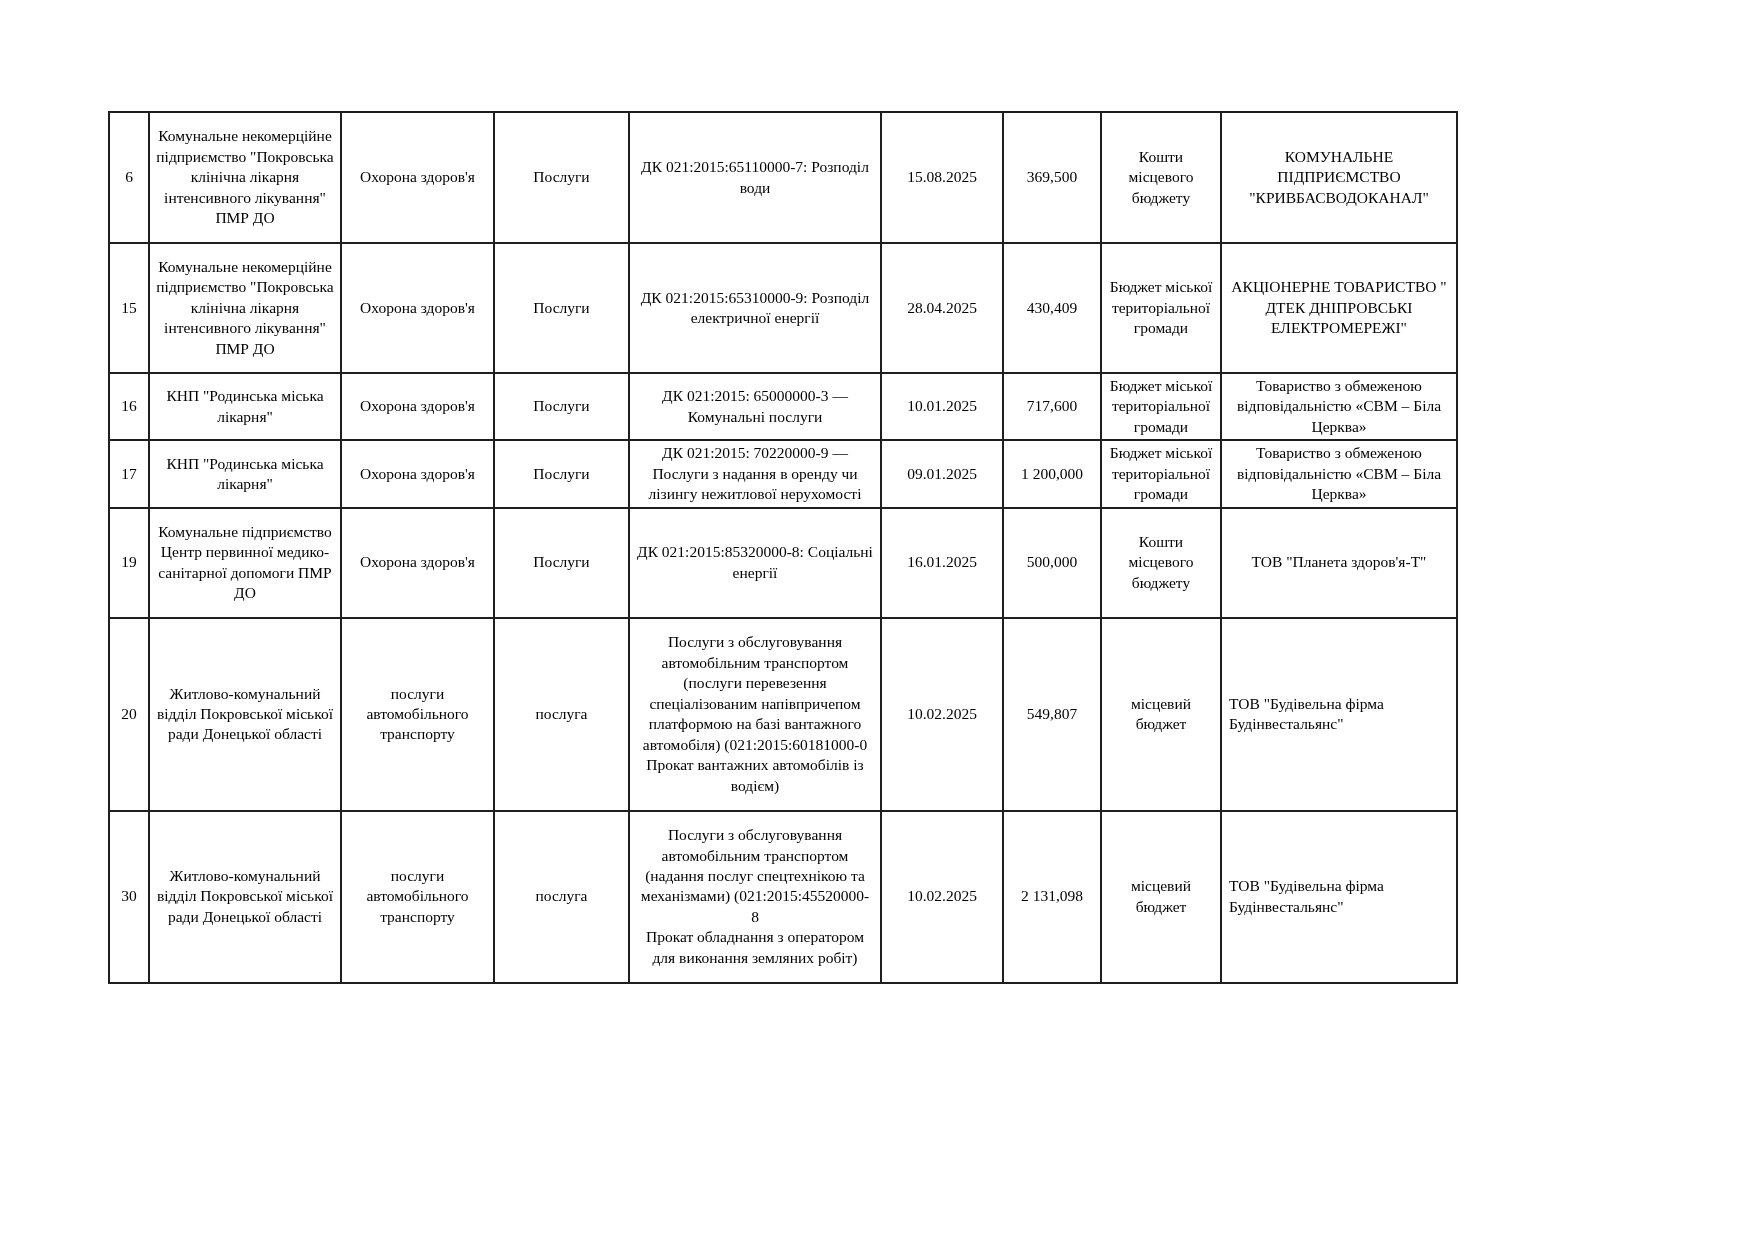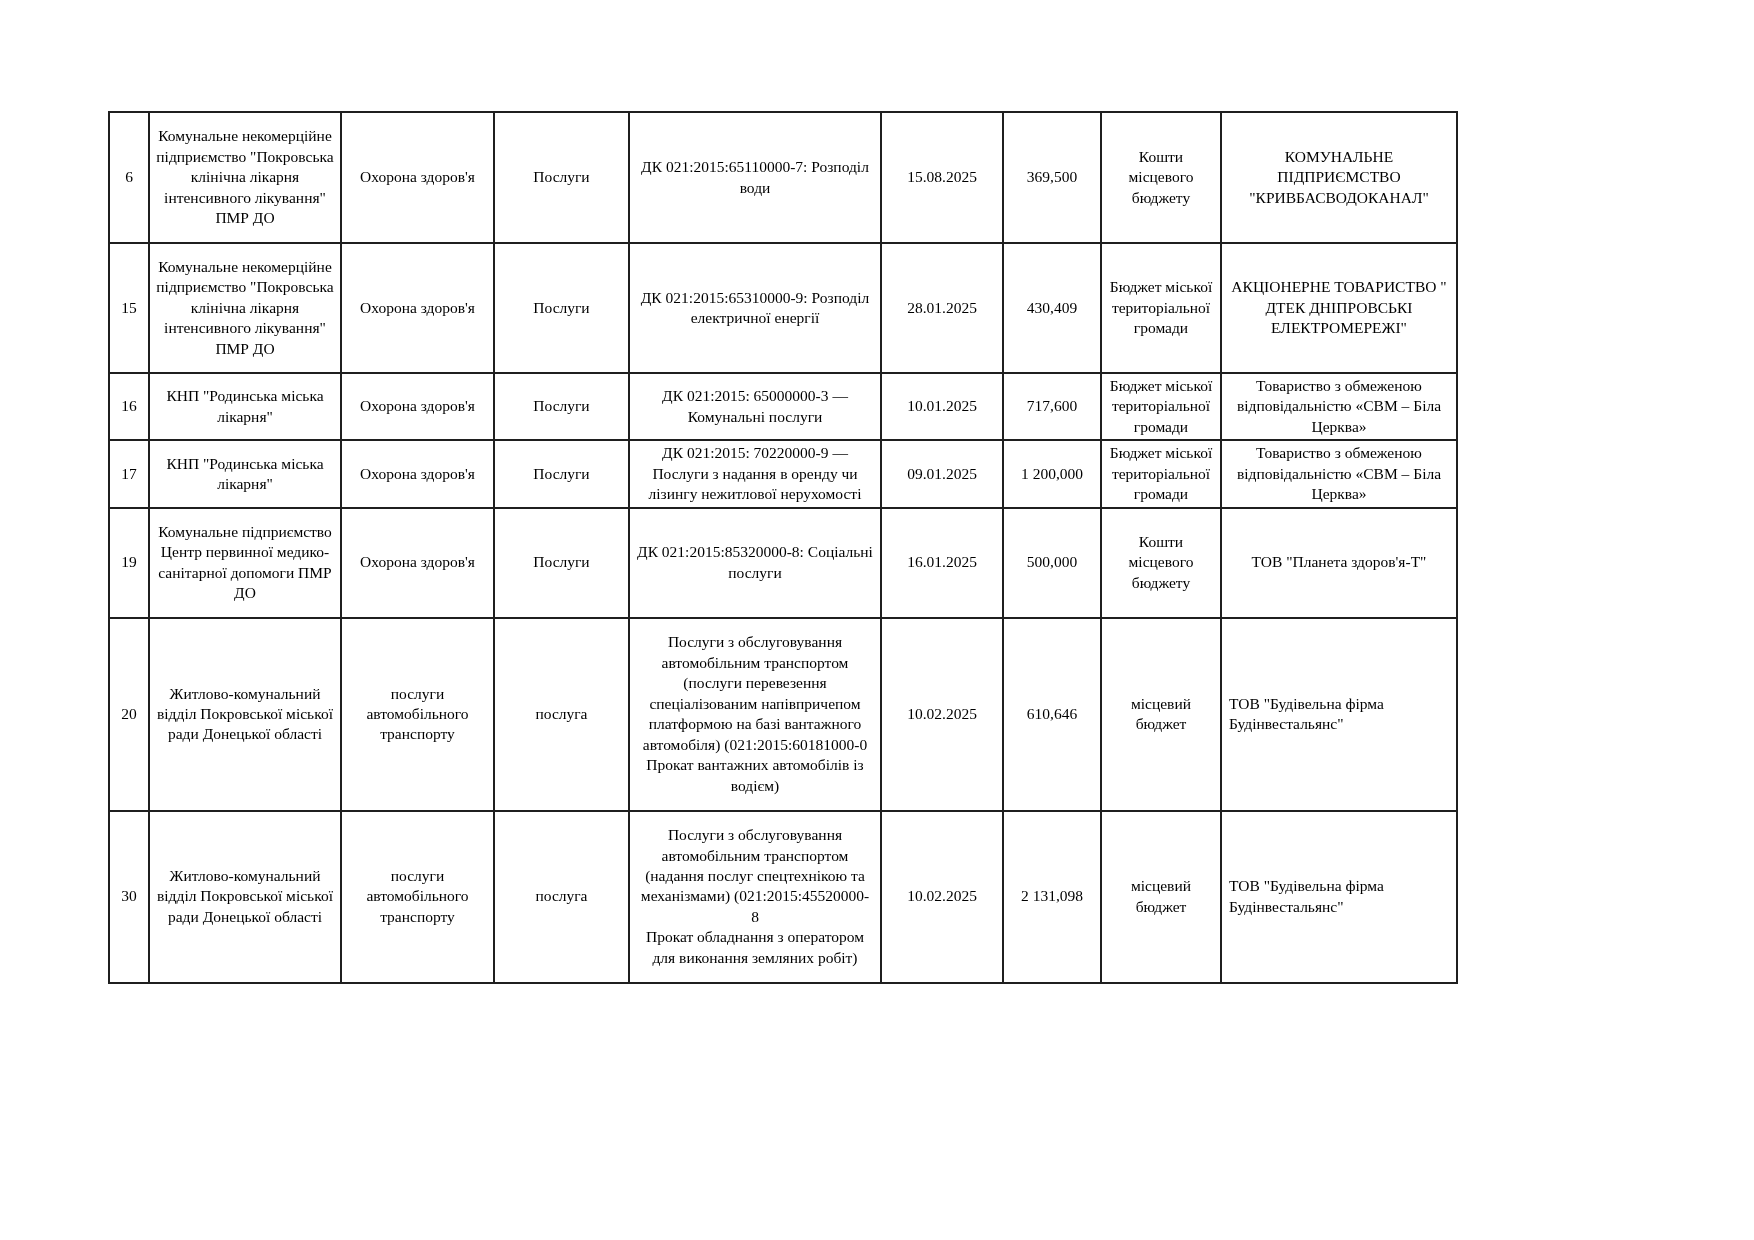--- a/index.html
+++ b/index.html
@@ -96,21 +96,21 @@
     <td class="cell-funding">Кошти місцевого бюджету</td>
     <td class="cell-supplier">КОМУНАЛЬНЕ ПІДПРИЄМСТВО "КРИВБАСВОДОКАНАЛ"</td>
   </tr>
 
   <tr>
     <td class="cell-num">15</td>
     <td class="cell-customer">Комунальне некомерційне підприємство "Покровська клінічна лікарня інтенсивного лікування" ПМР ДО</td>
     <td class="cell-sector">Охорона здоров'я</td>
     <td class="cell-type">Послуги</td>
     <td class="cell-subject">ДК 021:2015:65310000-9: Розподіл електричної енергії</td>
-    <td class="cell-date">28.01.2025</td>
+    <td class="cell-date">28.04.2025</td>
     <td class="cell-amount">430,409</td>
     <td class="cell-funding">Бюджет міської територіальної громади</td>
     <td class="cell-supplier">АКЦІОНЕРНЕ ТОВАРИСТВО " ДТЕК ДНІПРОВСЬКІ ЕЛЕКТРОМЕРЕЖІ"</td>
   </tr>
 
   <tr>
     <td class="cell-num">16</td>
     <td class="cell-customer">КНП "Родинська міська лікарня"</td>
     <td class="cell-sector">Охорона здоров'я</td>
     <td class="cell-type">Послуги</td>
@@ -131,36 +131,36 @@
     <td class="cell-amount">1 200,000</td>
     <td class="cell-funding">Бюджет міської територіальної громади</td>
     <td class="cell-supplier">Товариство з обмеженою відповідальністю «СВМ – Біла Церква»</td>
   </tr>
 
   <tr>
     <td class="cell-num">19</td>
     <td class="cell-customer">Комунальне підприємство Центр первинної медико-санітарної допомоги ПМР ДО</td>
     <td class="cell-sector">Охорона здоров'я</td>
     <td class="cell-type">Послуги</td>
-    <td class="cell-subject">ДК 021:2015:85320000-8: Соціальні послуги</td>
+    <td class="cell-subject">ДК 021:2015:85320000-8: Соціальні енергії</td>
     <td class="cell-date">16.01.2025</td>
     <td class="cell-amount">500,000</td>
     <td class="cell-funding">Кошти місцевого бюджету</td>
     <td class="cell-supplier">ТОВ "Планета здоров'я-Т"</td>
   </tr>
 
   <tr>
     <td class="cell-num">20</td>
     <td class="cell-customer">Житлово-комунальний відділ Покровської міської ради  Донецької області</td>
     <td class="cell-sector">послуги автомобільного транспорту</td>
     <td class="cell-type">послуга</td>
     <td class="cell-subject">Послуги з обслуговування автомобільним транспортом (послуги перевезення спеціалізованим напівпричепом платформою на базі вантажного автомобіля)   (021:2015:60181000-0
 Прокат вантажних автомобілів із водієм)</td>
     <td class="cell-date">10.02.2025</td>
-    <td class="cell-amount">610,646</td>
+    <td class="cell-amount">549,807</td>
     <td class="cell-funding">місцевий бюджет</td>
     <td class="cell-supplier">ТОВ "Будівельна фірма Будінвестальянс"</td>
   </tr>
 
   <tr>
     <td class="cell-num">30</td>
     <td class="cell-customer">Житлово-комунальний відділ Покровської міської ради  Донецької області</td>
     <td class="cell-sector">послуги автомобільного транспорту</td>
     <td class="cell-type">послуга</td>
     <td class="cell-subject">Послуги з обслуговування автомобільним транспортом (надання послуг спецтехнікою та механізмами)   (021:2015:45520000-

